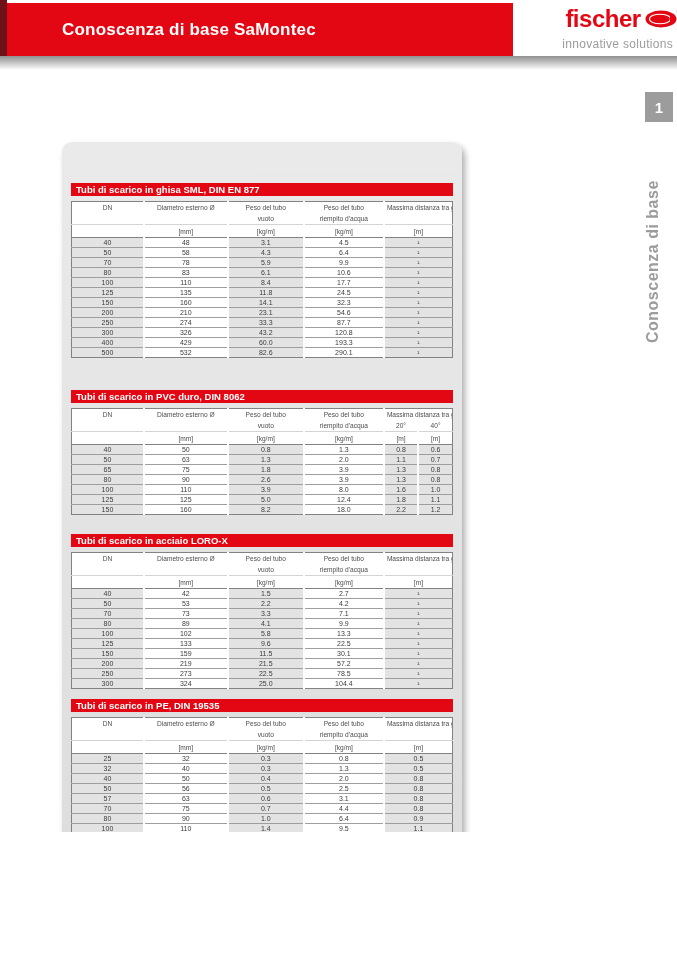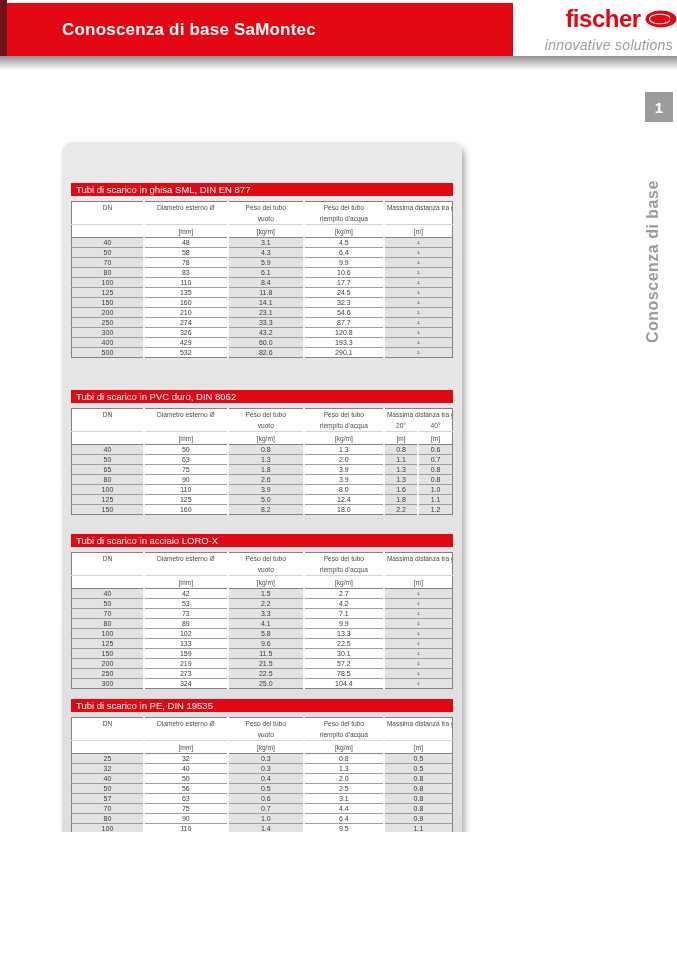--- a/index.html
+++ b/index.html
@@ -9,21 +9,21 @@
   
   .spine{position:absolute;left:0;top:0;width:7px;height:62px;background:#6d1318;}
   .header-red{position:absolute;left:7px;top:3px;width:506px;height:53px;background:#e30613;
               display:flex;align-items:center;}
   .header-title{color:#fff;font-weight:bold;font-size:17px;padding-left:55px;letter-spacing:.2px;}
   .logo-panel{position:absolute;left:513px;top:0;width:164px;height:56px;background:#fff;padding-left:24px;}
   .logo-row{position:absolute;right:20px;top:7px;display:flex;align-items:center;}
   .brand{color:#e30613;font-weight:bold;font-size:24px;letter-spacing:-.5px;line-height:24px;}
   .logo-oval{margin-left:4px;display:block;}
   .reg{font-size:6px;color:#888;align-self:flex-start;margin-top:2px;}
-  .tagline{position:absolute;right:28px;top:37px;color:#9c9c9c;font-style:italic;font-size:14px;
+  .tagline{position:absolute;right:28px;top:37px;color:#9c9c9c;font-size:12px;
            letter-spacing:.3px;}
   .header-shadow{position:absolute;left:0;top:56px;width:677px;height:14px;
                  background:linear-gradient(180deg,#8f8f8f,#ffffff);}
 
   
   .chapter-tab{position:absolute;left:645px;top:92px;width:28px;height:30px;background:#9c9c9c;
                color:#fff;font-weight:bold;font-size:15px;display:flex;align-items:center;
                justify-content:center;}
   .chapter-title{position:absolute;left:644px;top:128px;height:215px;writing-mode:vertical-rl;
                  transform:rotate(180deg);color:#9c9c9c;font-weight:bold;font-size:16px;
@@ -33,21 +33,21 @@
   
   .card{position:absolute;left:62px;top:142px;width:400px;height:789px;box-sizing:border-box;
         background:linear-gradient(180deg,#eaeaea,#dcdcdc);border-radius:10px;
         box-shadow:3px 4px 6px rgba(0,0,0,.32);padding:41px 9px 0 9px;}
 
   .section:nth-of-type(1){margin-bottom:32px;}
   .section:nth-of-type(2){margin-bottom:19px;}
   .section:nth-of-type(3){margin-bottom:10px;}
   .section:nth-of-type(4){margin-bottom:16px;}
 
-  .section-bar{height:13px;background:#e30613;color:#fff;font-weight:normal;font-size:9.5px;
+  .section-bar{height:13px;background:#e30613;color:#fff;font-weight:bold;font-size:9.5px;
                line-height:13.5px;padding-left:5px;margin-bottom:5px;}
 
   table.pipe-table{width:100%;border-collapse:collapse;background:#fff;border:1px solid #828282;
                    table-layout:fixed;}
   .pipe-table thead th{font-weight:normal;font-size:6.6px;color:#4c4c4c;text-align:center;
                        padding:0 2px;height:11px;background:#fff;overflow:hidden;
                        white-space:nowrap;}
   .pipe-table thead tr.units-row th{border-top:1px solid #d4d4d4;height:12px;}
   .pipe-table thead tr:last-child th{border-bottom:1px solid #828282;}
   .pipe-table td{font-size:7px;color:#3c3c3c;text-align:center;height:9px;padding:0 2px;

